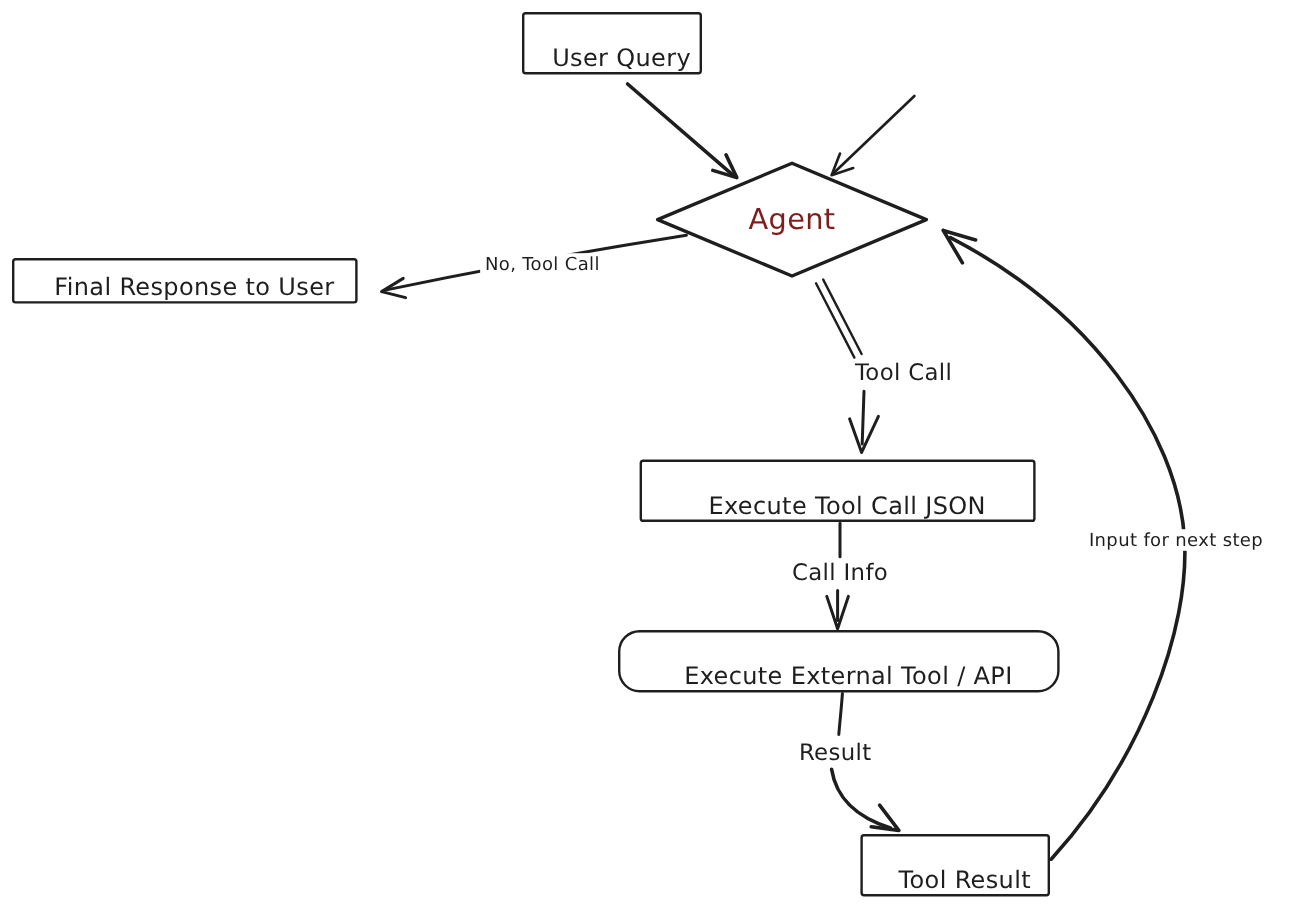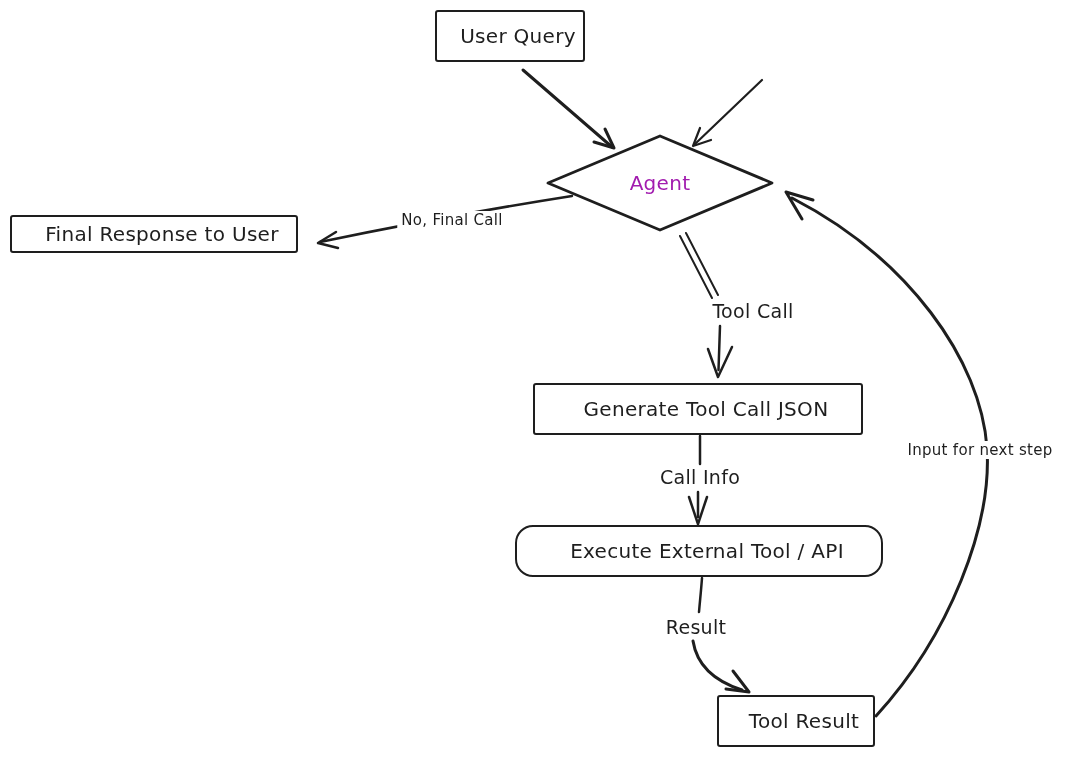--- a/index.html
+++ b/index.html
@@ -27,37 +27,37 @@
     stroke-linecap: round;
     stroke-linejoin: round;
   }
   .node {
     position: absolute;
     box-sizing: border-box;
     border: 2.5px solid #1e1e1e;
     border-radius: 3px;
     background: #ffffff;
     display: flex;
-    align-items: center;
+    align-items: flex-end;
     justify-content: center;
     font-size: 20px;
     letter-spacing: 0.3px;
     white-space: nowrap;
     color: #1e1e1e;
     padding-left: 16px;
   }
   .node.rounded { border-radius: 18px; }
   .diamond-label {
     position: absolute;
     display: flex;
     align-items: center;
     justify-content: center;
-    font-size: 20px;
+    font-size: 24px;
     letter-spacing: 0.3px;
-    color: #a21caf;
+    color: #7f1d1d;
   }
   .edge-label {
     position: absolute;
     transform: translate(-50%, -50%);
     background: #ffffff;
     padding: 0 4px;
     font-size: 19px;
     letter-spacing: 0.3px;
     white-space: nowrap;
     color: #1e1e1e;
@@ -122,32 +122,32 @@
 
   <div class="diamond-label" style="left:548px; top:136px; width:224px; height:94px;">
     <span>Agent</span>
   </div>
 
   <div class="node" style="left:10px; top:215px; width:288px; height:38px;">
     <span>Final Response to User</span>
   </div>
 
   <div class="node" style="left:533px; top:383px; width:330px; height:52px;">
-    <span>Generate Tool Call JSON</span>
+    <span>Execute Tool Call JSON</span>
   </div>
 
   <div class="node rounded" style="left:515px; top:525px; width:368px; height:52px;">
     <span>Execute External Tool / API</span>
   </div>
 
   <div class="node" style="left:705px; top:695px; width:158px; height:52px;margin-left:12px;">
     <span>Tool Result</span>
   </div>
 
-  <div class="edge-label small" style="left:452px; top:220px;">No, Final Call</div>
+  <div class="edge-label small" style="left:452px; top:220px;">No, Tool Call</div>
 
   <div class="edge-label" style="left:718px; top:311px;margin-left:35px;">Tool Call</div>
 
   <div class="edge-label" style="left:700px; top:477px;">Call Info</div>
 
   <div class="edge-label" style="left:696px; top:627px;">Result</div>
 
   <div class="edge-label small" style="left:980px; top:450px;">Input for next step</div>
 
 </div>

